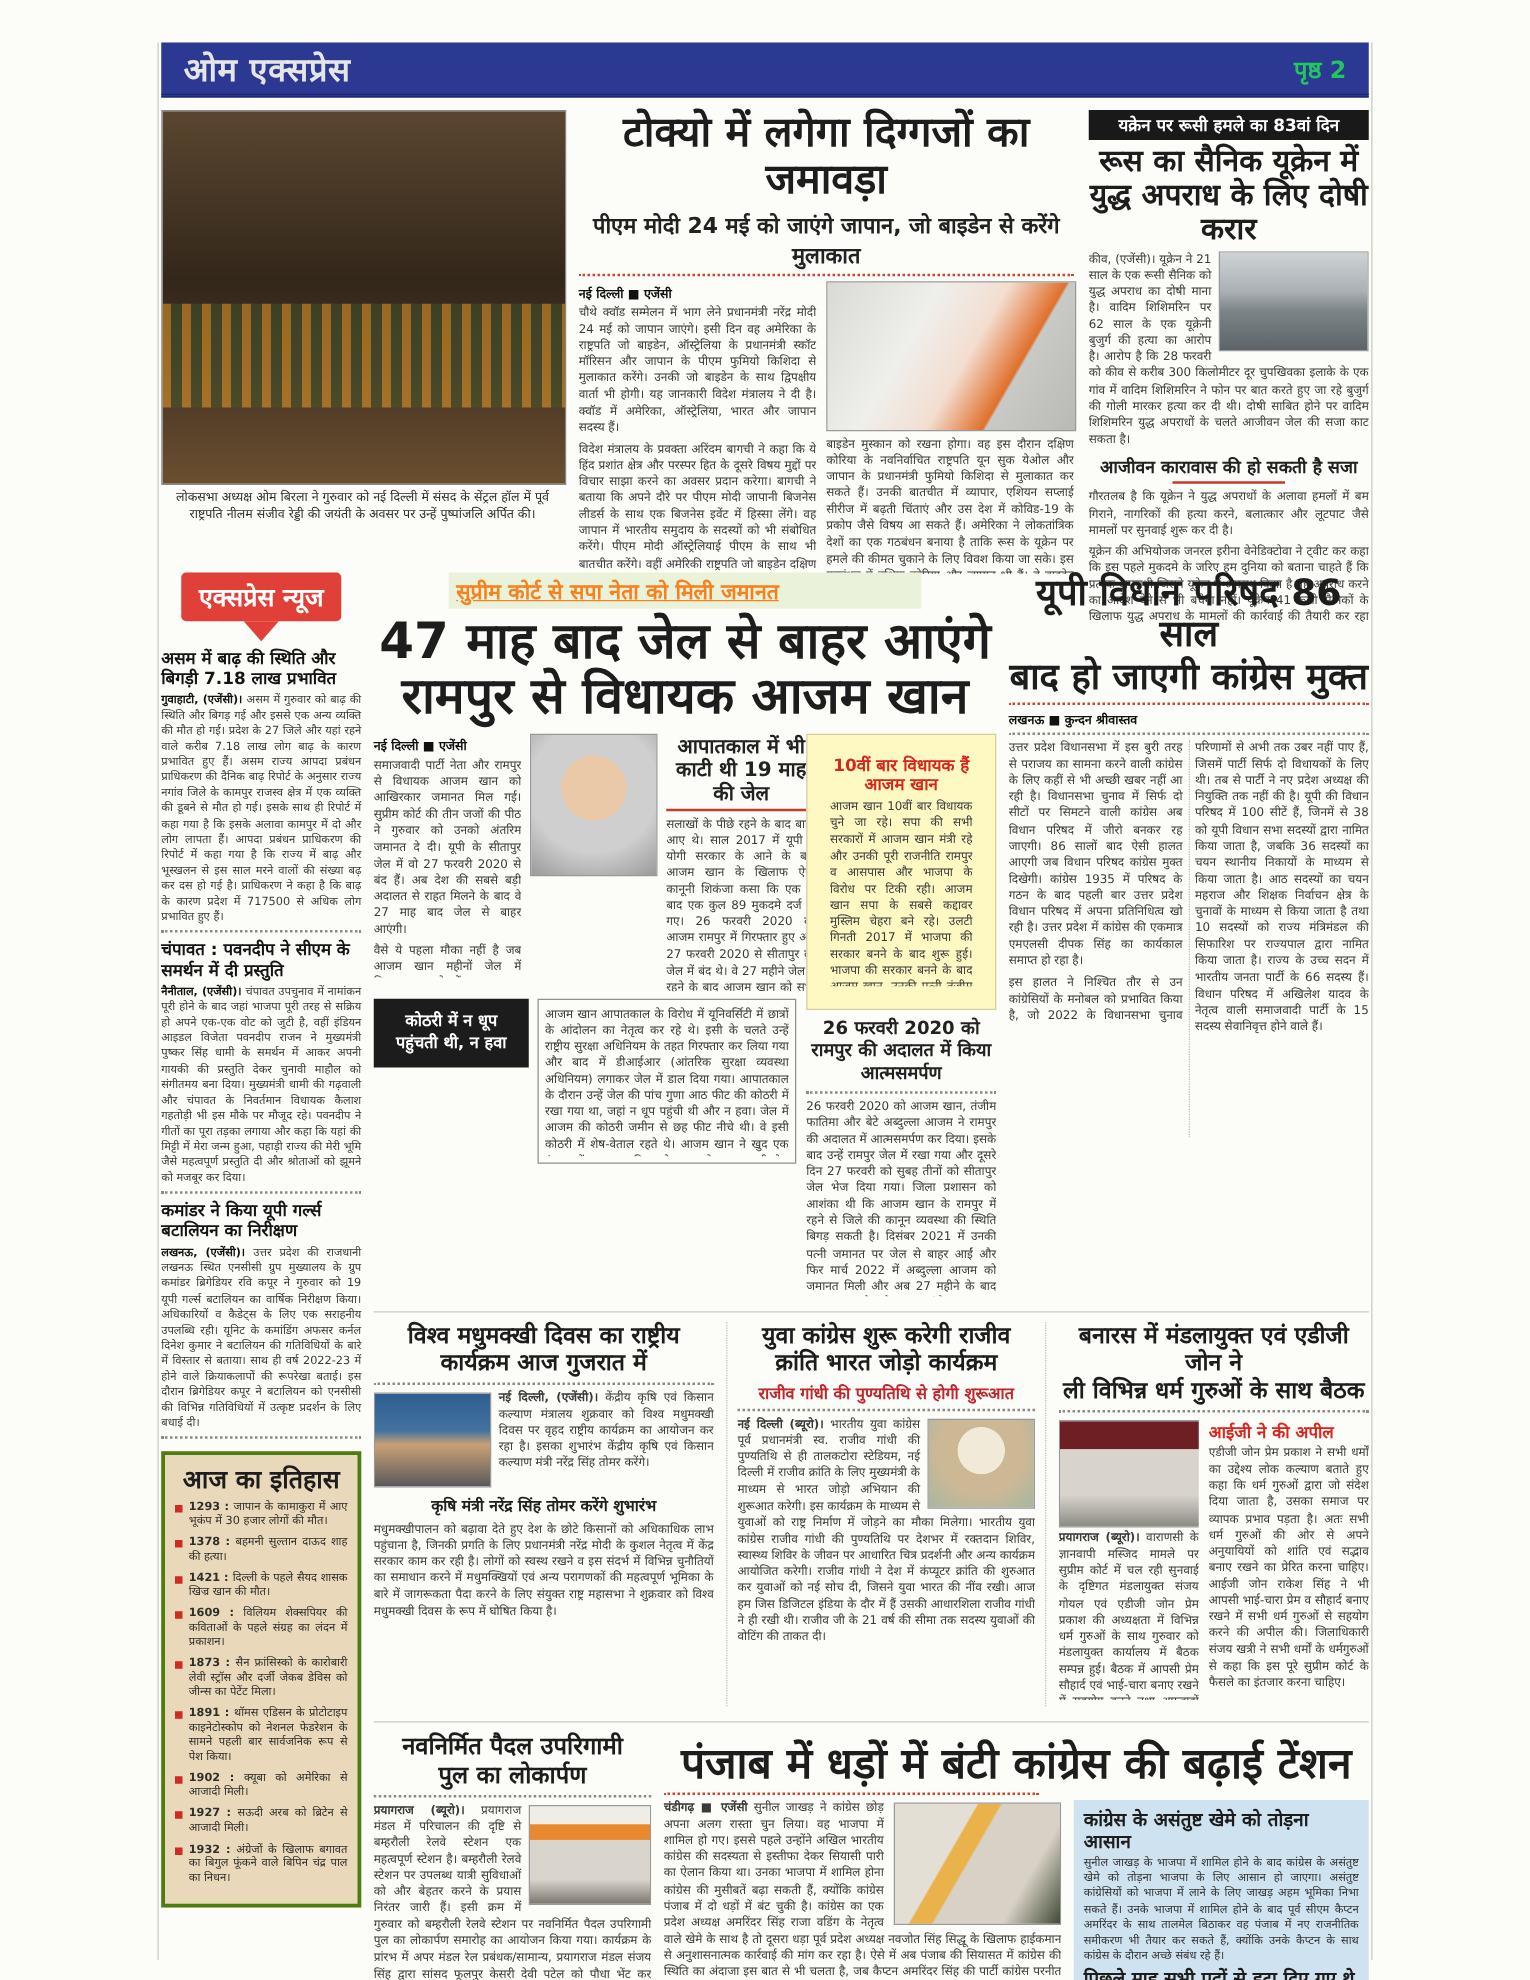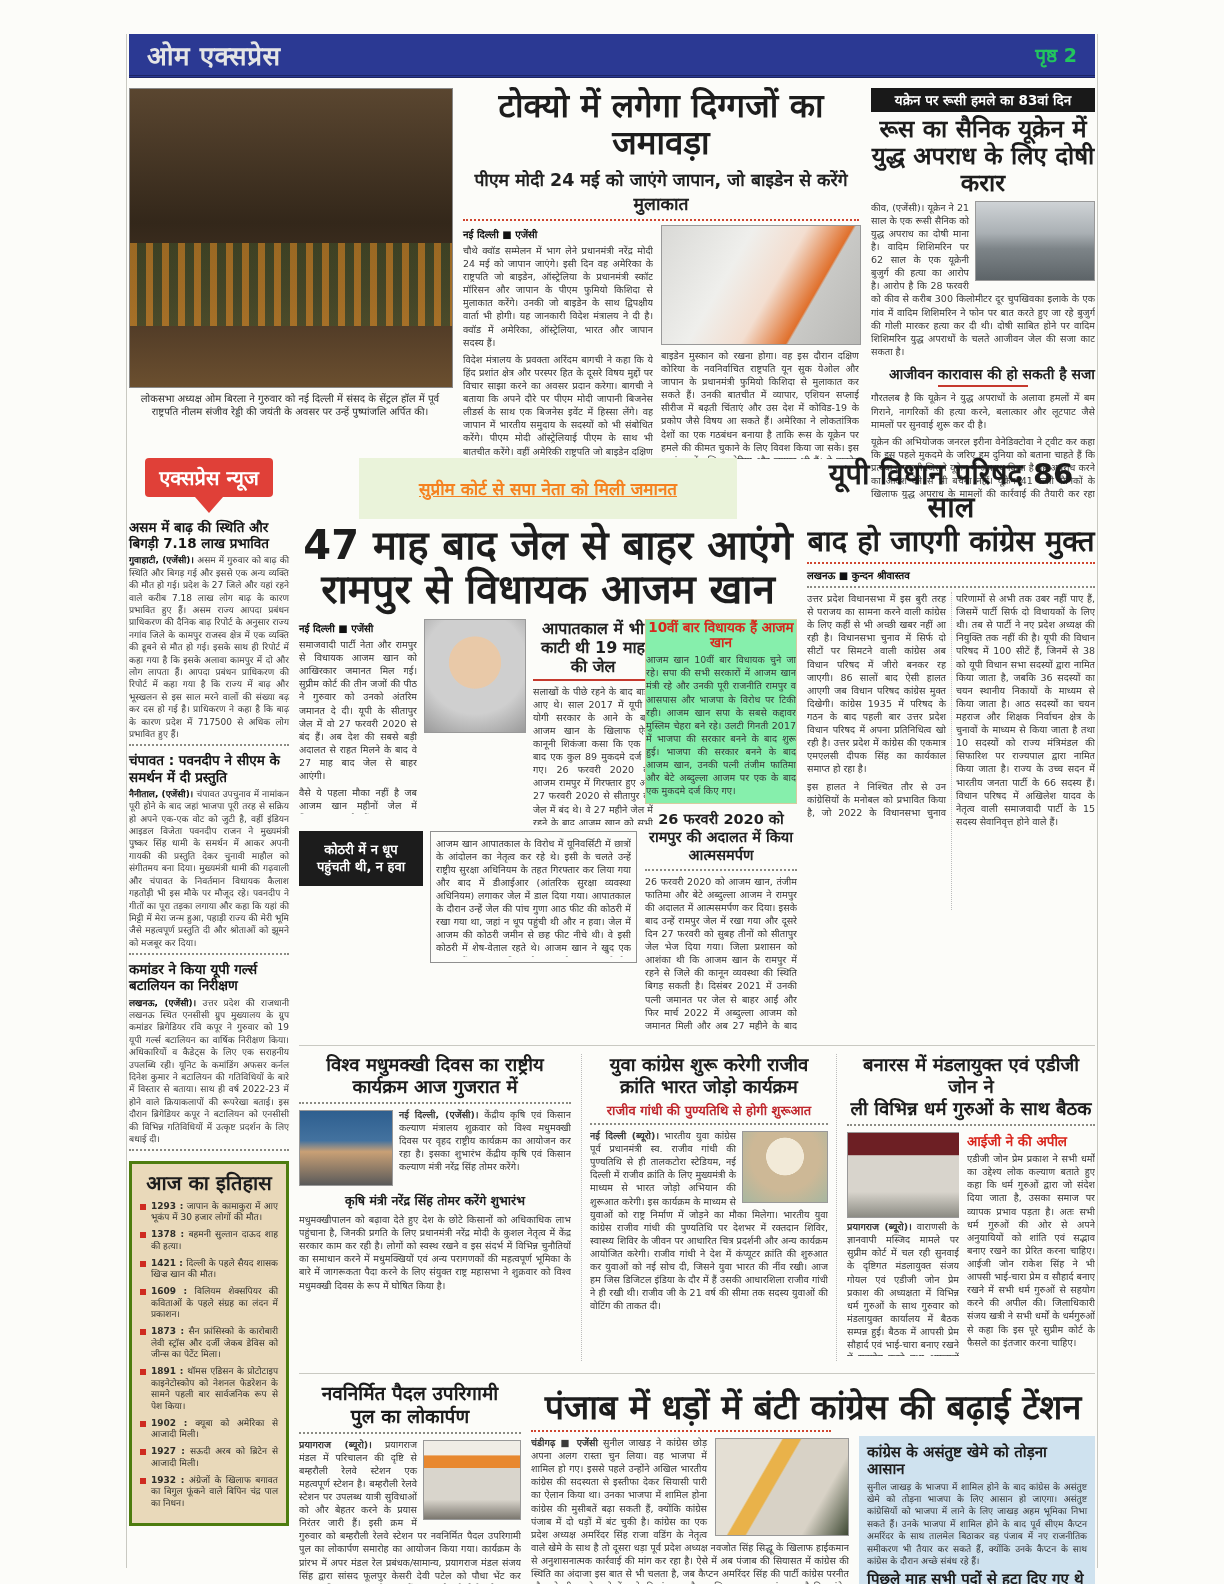--- a/index.html
+++ b/index.html
@@ -33,21 +33,21 @@
   .tok-cols{display:flex;gap:8px;margin-top:4px;}
   .tok-c1{width:190px;}
   .tok-c2{flex:1;}
   .photo-modi{width:100%;height:118px;border:1px solid #999;
      background:linear-gradient(120deg,#d9d9d6 0%,#efefec 35%,#f3ded0 55%,#e0702c 72%,#c9c9c6 73%,#b9b9b6 100%);}
   .rus{flex:1;}
   .rus .kick{background:#191919;color:#fff;font-weight:bold;font-size:13.5px;text-align:center;padding:3px 2px;}
   .rus h1{font-size:24px;text-align:center;margin:4px 0;}
   .photo-war{float:right;width:118px;height:78px;margin:0 0 4px 6px;border:1px solid #999;
      background:linear-gradient(180deg,#cfd3d6 0%,#aab0b4 40%,#7d8488 60%,#5d6468 100%);}
-  .rus-sub{font-weight:bold;font-size:14px;text-align:right;line-height:1.25;margin:4px 0 2px 0;}
+  .rus-sub{font-weight:bold;font-size:14px;text-align:center;line-height:1.25;margin:4px 0 2px 0;}
   .red-under{border-top:2px solid #c63a2e;width:90px;margin:2px auto 4px auto;}
   
   .lower{display:flex;gap:10px;margin-top:10px;}
   .rail{width:160px;flex:none;}
   .mainarea{flex:1;min-width:0;}
   
   .badge-wrap{text-align:center;margin-bottom:6px;}
   .badge{background:#e04038;color:#fff;font-weight:bold;font-size:20px;display:inline-block;
          padding:6px 14px;border-radius:4px;}
   .badge-tri{width:0;height:0;border-left:14px solid transparent;border-right:14px solid transparent;
@@ -57,37 +57,37 @@
   .rail-body b{color:#111;}
   
   .hist{background:#e9d9ba;border:3px solid #4d7c0f;padding:8px;margin-top:10px;}
   .hist h2{font-size:20px;text-align:center;margin-bottom:6px;}
   .hist-item{display:flex;gap:5px;margin-bottom:5px;}
   .sq{width:6px;height:6px;background:#cf2b20;flex:none;margin-top:3px;}
   .hist-item p{font-size:9px;line-height:1.3;text-align:justify;color:#2f2f2a;margin:0;}
   
   .featrow{display:flex;gap:10px;}
   .azam{width:498px;flex:none;}
-  .azam .kick{background:#eaf3da;color:#f58220;font-weight:bold;font-size:17px;text-align:center;
-       padding:19px 6px;text-decoration:underline;margin:0 60px 4px 60px;}
+  .azam .kick{background:#eaf3da;color:#f58220;font-weight:bold;font-size:17px;text-align:left;
+       padding:3px 6px;text-decoration:underline;margin:0 60px 4px 60px;}
   .azam h1{font-size:40px;text-align:center;line-height:1.1;}
   .azam-content{display:flex;gap:8px;margin-top:8px;}
   .azam-left{flex:1;min-width:0;}
   .azam-r1{display:flex;gap:7px;}
   .az-c1{width:118px;flex:none;}
   .photo-azam{width:100px;height:112px;border:1px solid #999;flex:none;
      background:radial-gradient(circle at 50% 38%,#e9c9a8 0 30%,#cfcfcf 31% 60%,#9a9a9a 100%);}
   .az-c2{flex:1;}
   .jail-h{font-size:16px;font-weight:bold;text-align:center;line-height:1.2;}
   .blackbox{background:#1c1c1c;color:#fff;font-weight:bold;font-size:13px;line-height:1.35;
       text-align:center;padding:10px 8px;width:108px;flex:none;align-self:flex-start;}
   .azam-r2{display:flex;gap:7px;margin-top:6px;}
   .borderbox{border:1px solid #8f8f8f;padding:5px;flex:1;}
   .azam-right{width:152px;flex:none;}
-  .tenthbox{background:#86efac;border:1px solid #d8cba0;padding:0;}
+  .tenthbox{background:#fef9c3;border:1px solid #d8cba0;padding:18px;}
   .tenthbox h3{color:#d9261c;font-size:13.5px;text-align:center;margin-bottom:3px;}
   .surr-h{font-size:14.5px;font-weight:bold;text-align:center;line-height:1.25;margin:6px 0 3px 0;}
   
   .upc{flex:1;min-width:0;}
   .upc h1{font-size:29px;text-align:center;line-height:1.15;}
   .upc .intro{font-size:14px;font-weight:bold;line-height:1.4;margin:6px 2px;color:#232323;}
   .upc-cols{column-count:2;column-gap:10px;column-rule:1px dotted #bbb;}
   
   .midrow{display:flex;gap:10px;margin-top:12px;border-top:1px solid #c9c9c2;padding-top:8px;}
   .mid{min-width:0;}

